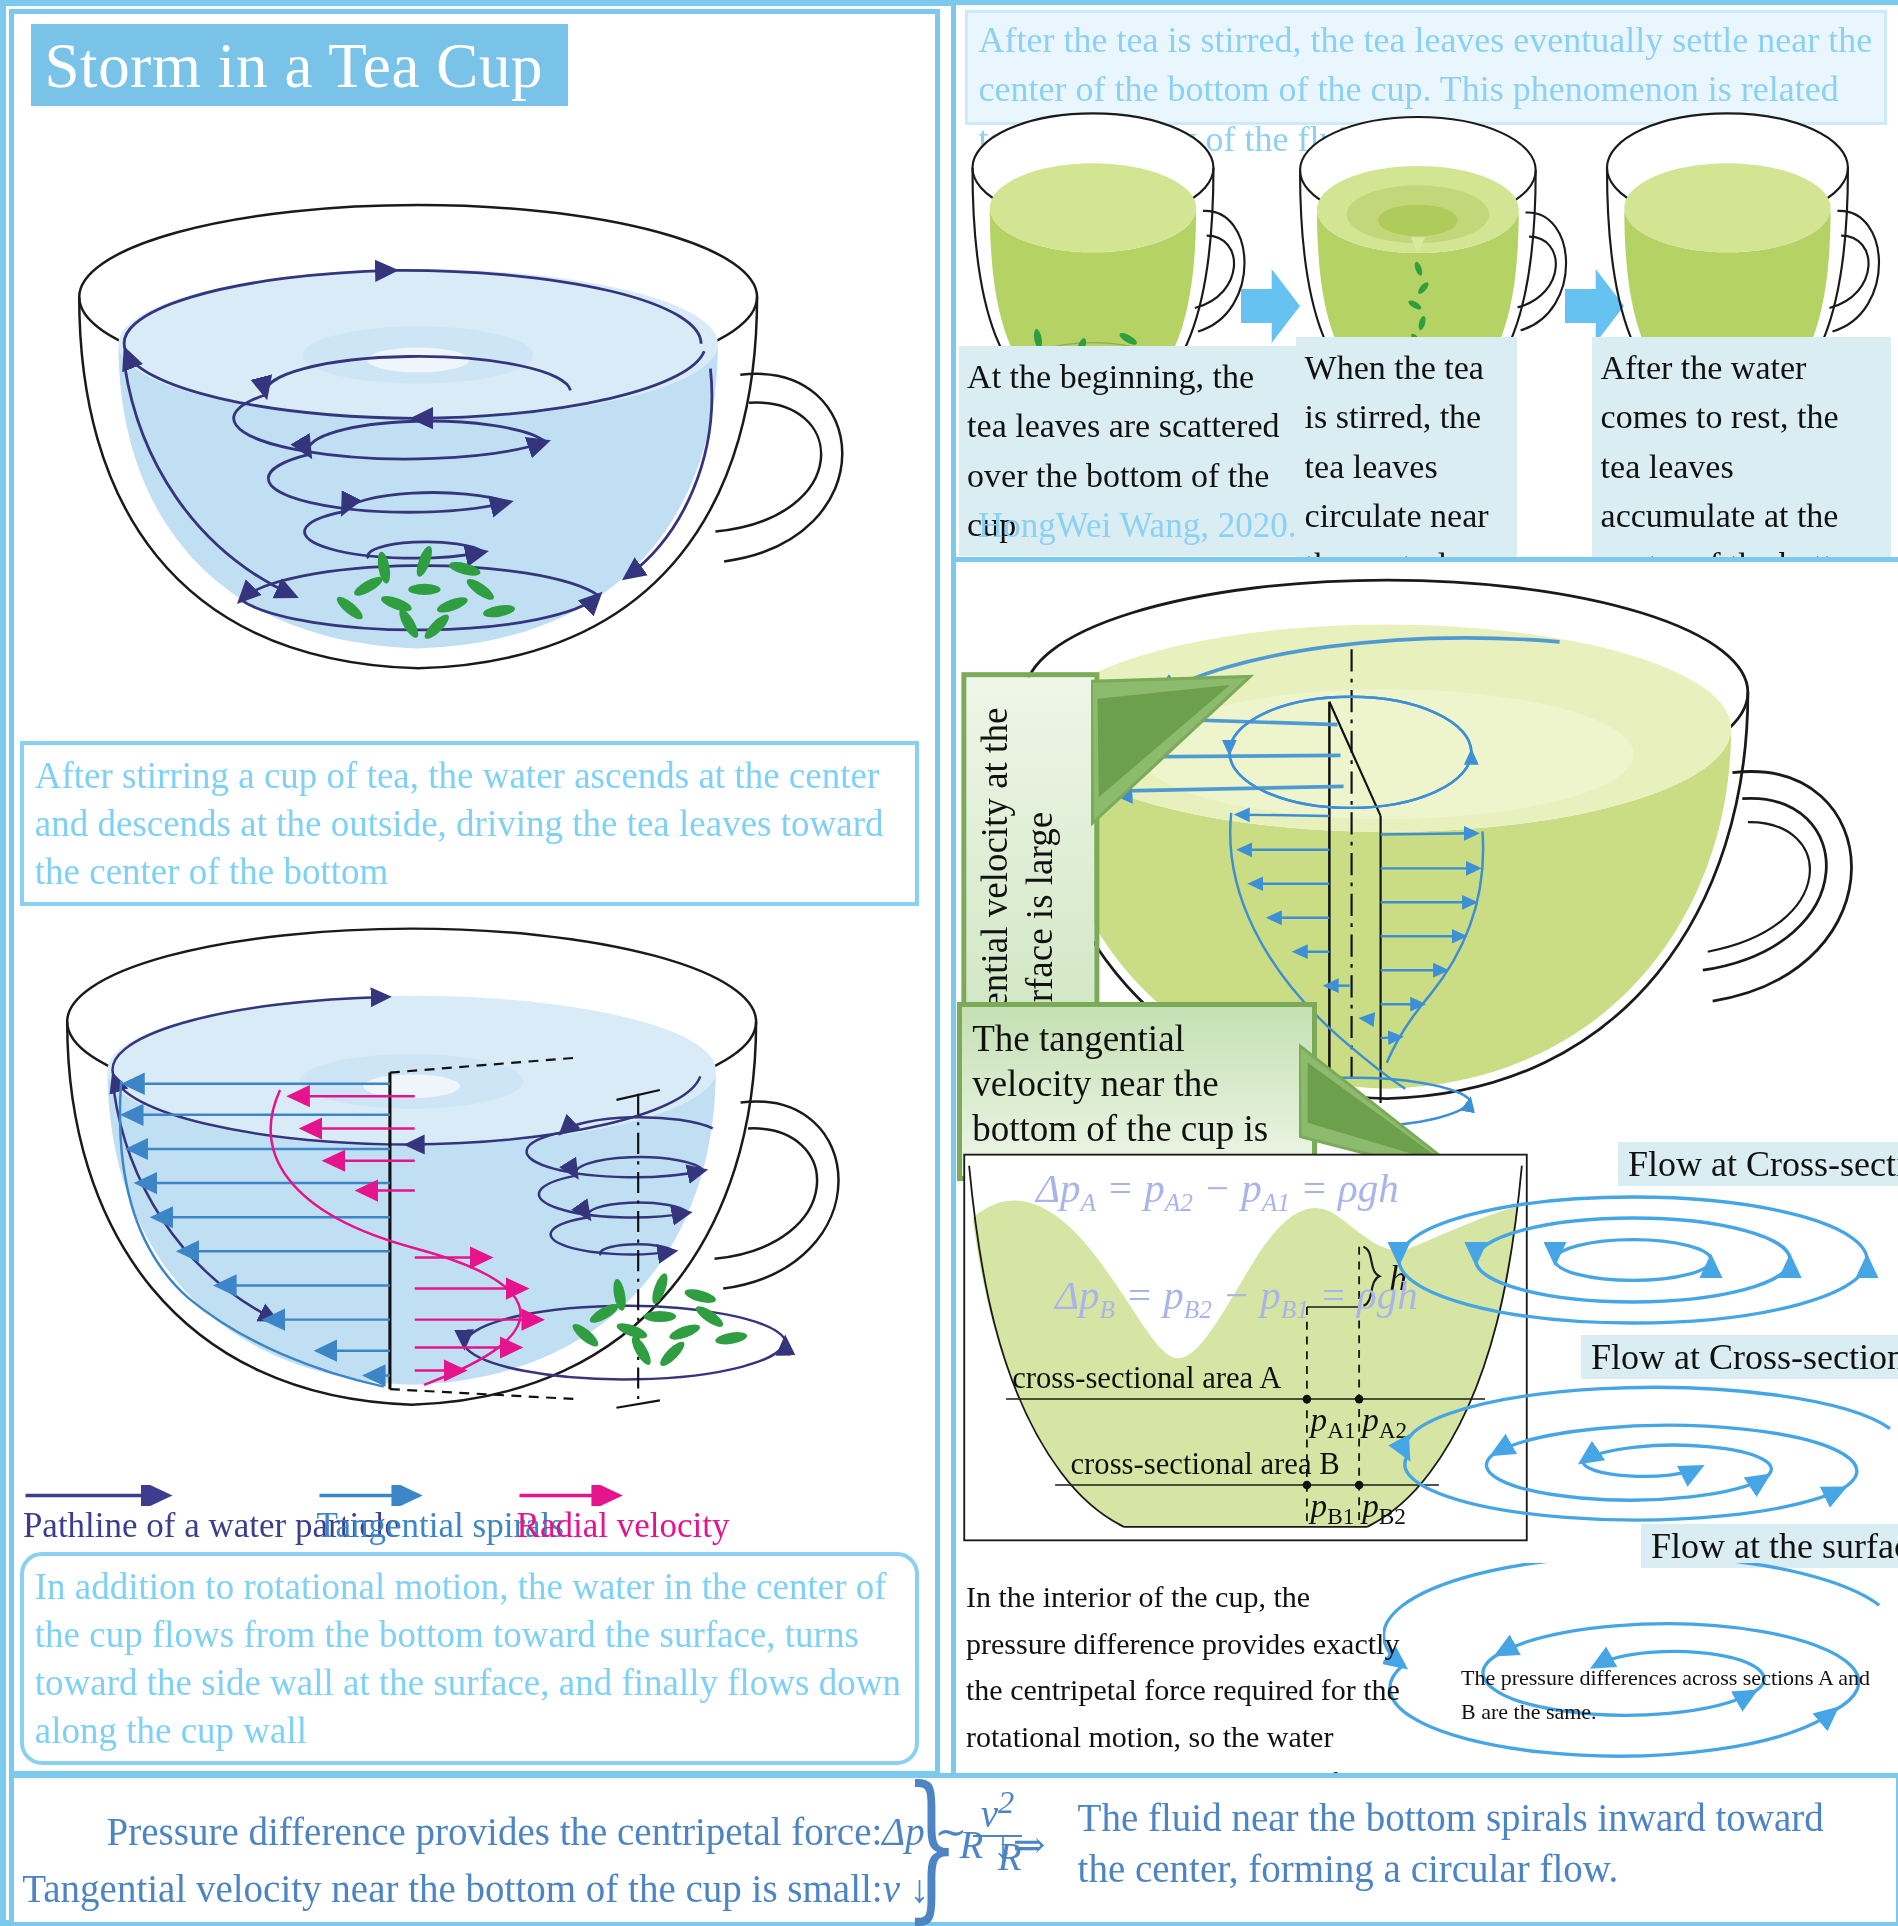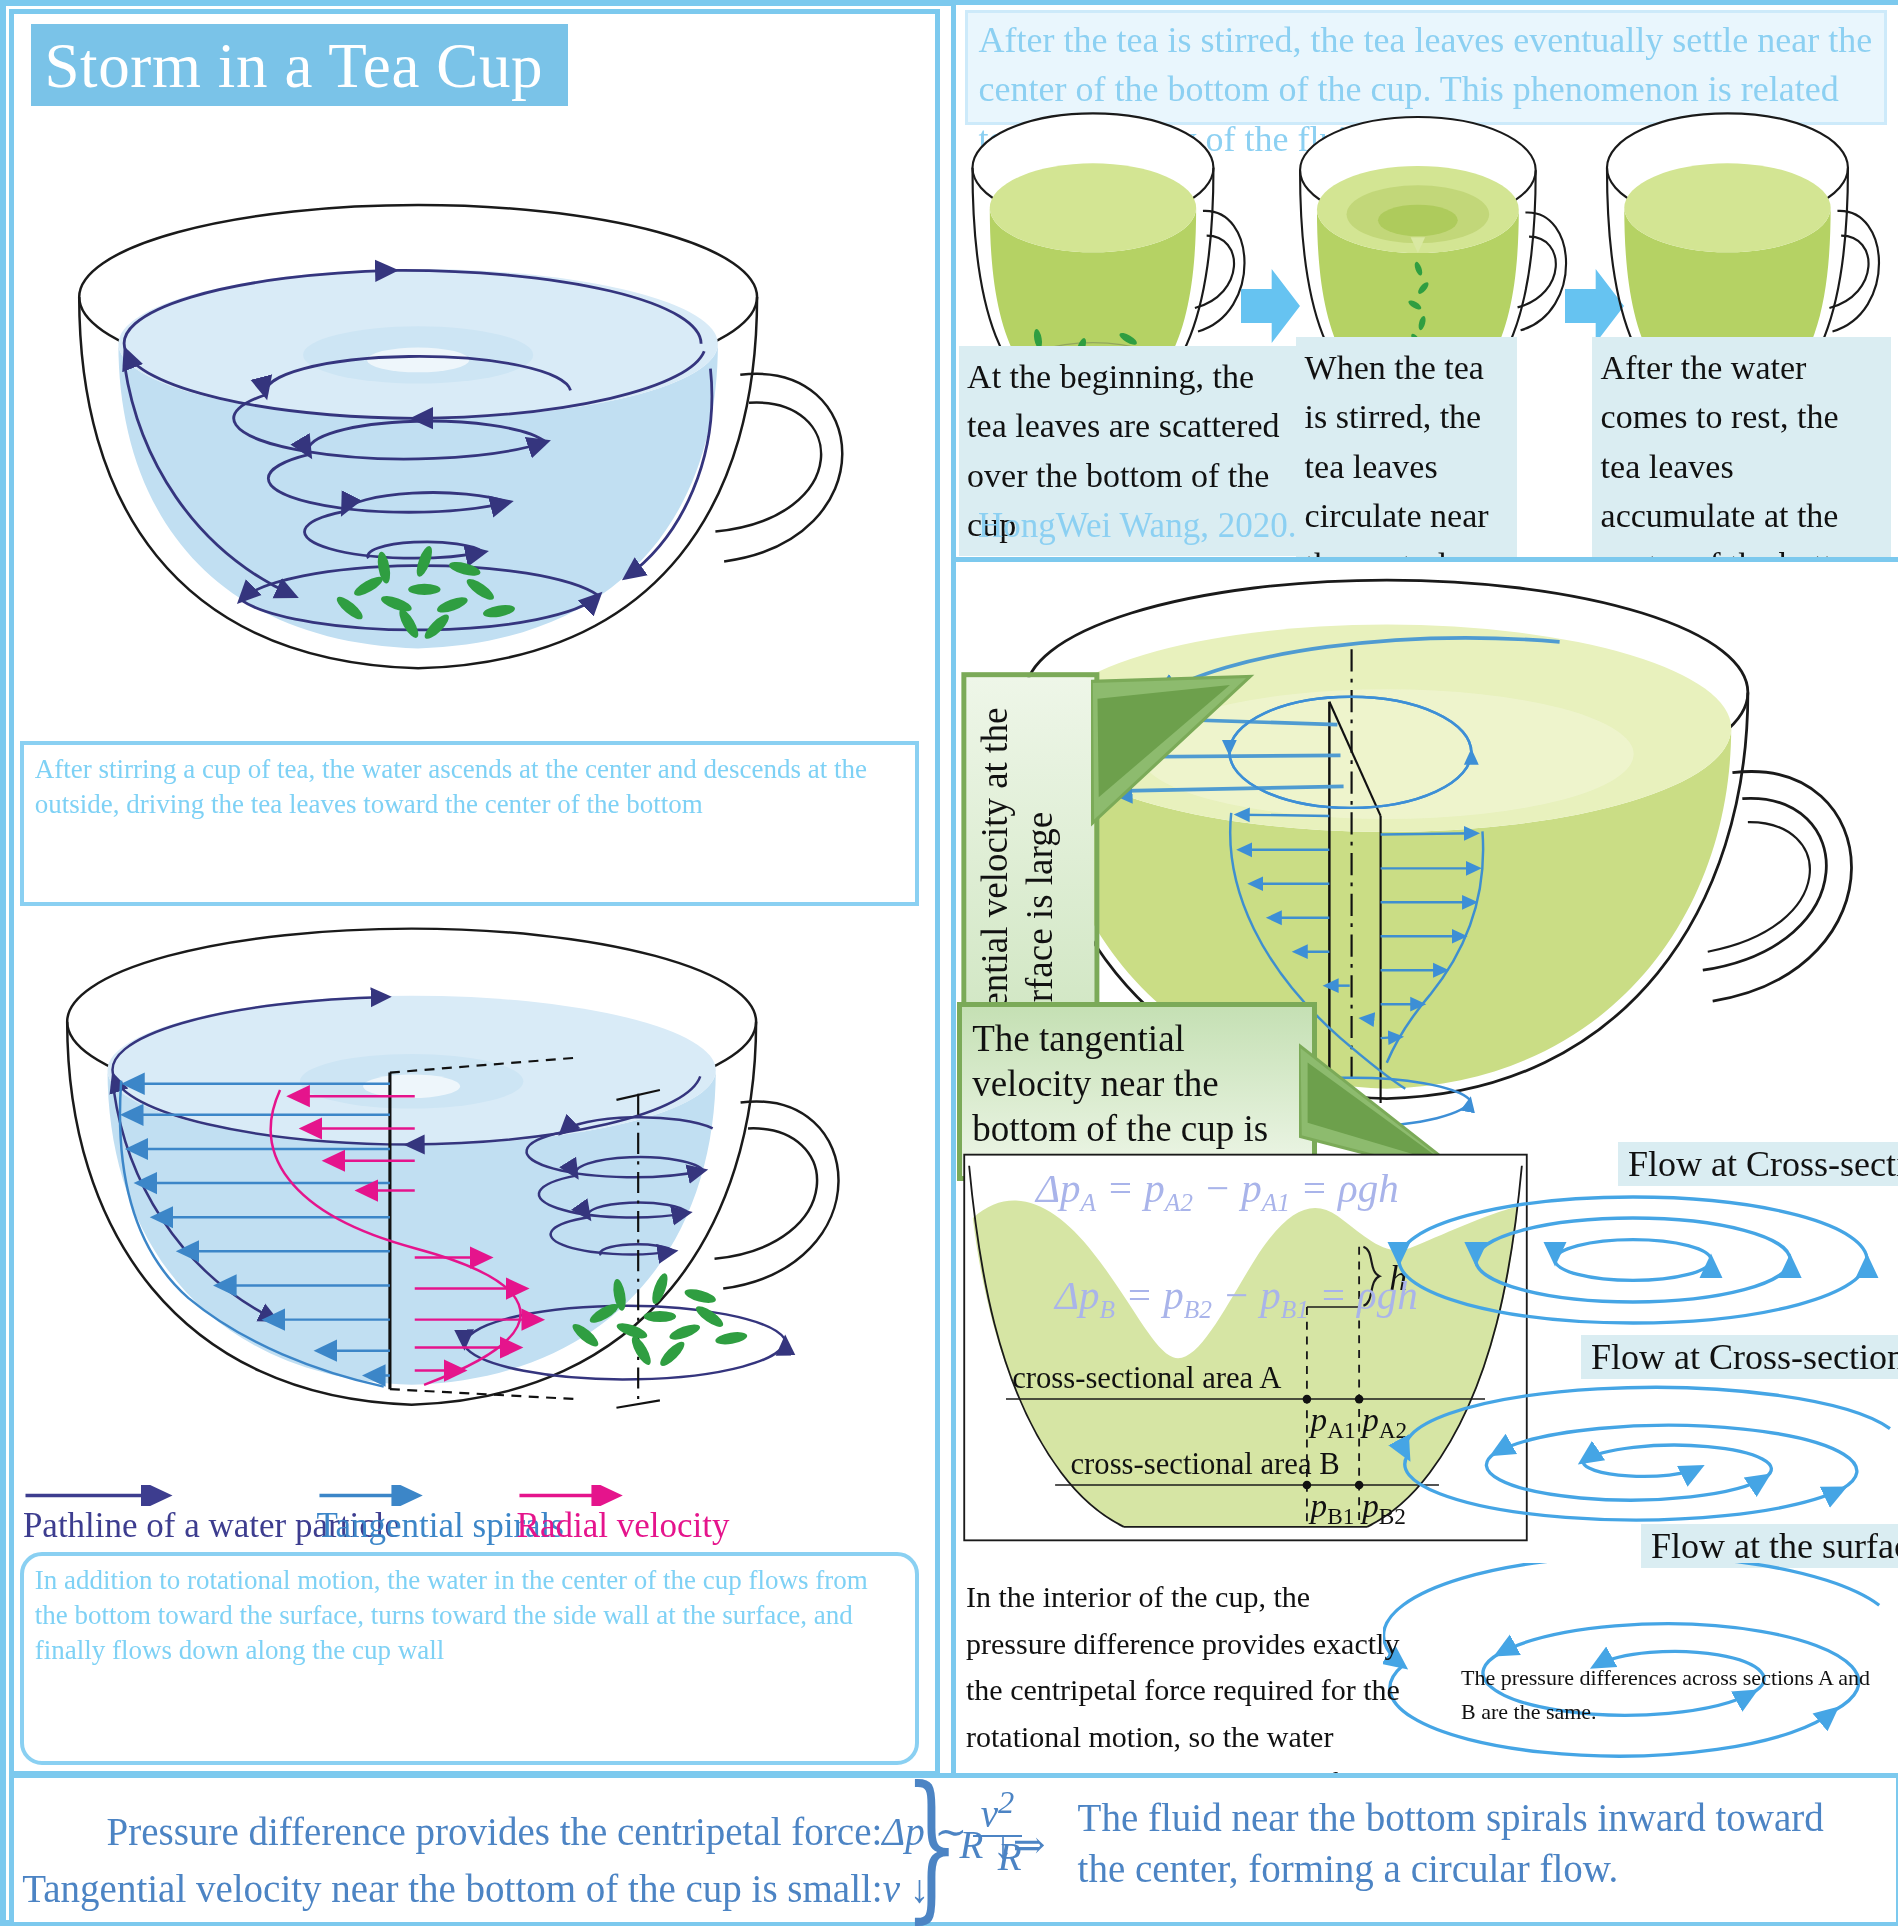--- a/index.html
+++ b/index.html
@@ -2,21 +2,21 @@
 <html style="font-size:10px"><head>
 <meta charset="utf-8">
 <style>
   html,body{margin:0;padding:0;background:#fff;}
   body{font-family:"Liberation Serif","DejaVu Serif",serif;}
   .page{position:relative;width:1899px;height:1926px;background:#fff;overflow:hidden;}
   .abs{position:absolute;}
   .frame{position:absolute;inset:0;border:6.2px solid #7cc9ee;pointer-events:none;}
   .panel{position:absolute;border:5px solid #7cc9ee;background:#fff;}
   .titlebar{background:#7ac3e8;color:#fff;font-size:63px;line-height:85px;padding-left:13.6px;letter-spacing:0.6px;}
-  .bluebox{border:4.3px solid #8ad0f2;color:#7ed1f5;font-size:27px;line-height:1.30;padding:7.4px 11px;}
+  .bluebox{border:4.3px solid #8ad0f2;color:#7ed1f5;font-size:37px;line-height:1.30;padding:7.4px 11px;}
   .tr-header{background:#e9f6fd;border:3.1px solid #cdeafa;color:#8cd0f2;font-size:36px;line-height:1.38;padding:2.5px 11px;}
   .caption{background:#daedf2;color:#111;font-size:34px;line-height:1.45;padding:6.2px 8.6px;}
   .credit{color:#8cd0f2;font-size:35px;}
   .legend-item{display:flex;flex-direction:column;gap:1.2px;}
   .legend-label{font-size:35px;line-height:1.1;}
   .g-callout{border:5px solid #7baa58;background:linear-gradient(180deg,#c5e0b4,#eef6e8);color:#111;font-size:37px;line-height:1.22;}
   .g-vert{writing-mode:vertical-rl;transform:rotate(180deg);text-align:center;padding:8.6px 6.2px;}
   .eq{color:#a9b4ea;font-size:41px;font-style:italic;white-space:nowrap;}
   .eq sub{font-size:0.62em;}
   .flowlabel{background:#daedf2;color:#111;font-size:36px;padding:1.2px 10px;white-space:nowrap;}

